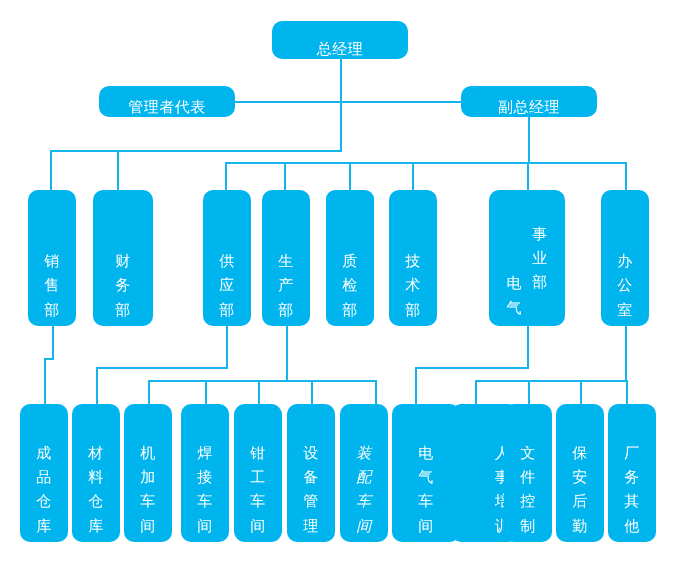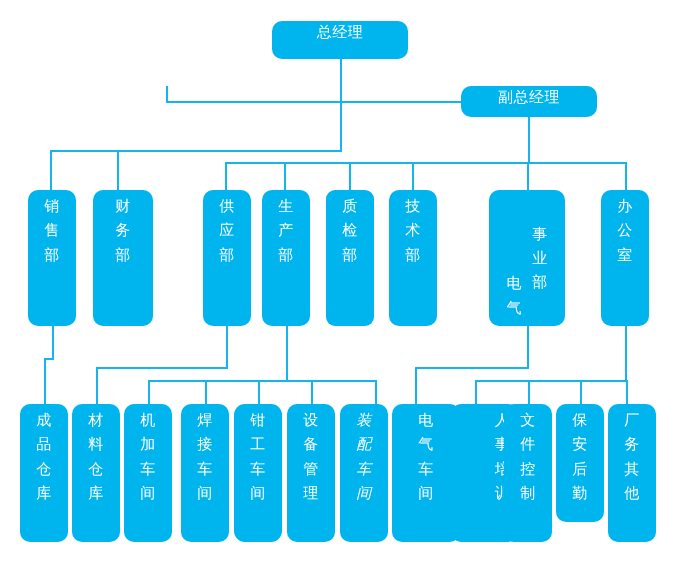--- a/index.html
+++ b/index.html
@@ -17,21 +17,21 @@
     background: #ffffff;
     overflow: hidden;
   }
   .node {
     position: absolute;
     background: #00b4ee;
     color: #ffffff;
     border-radius: 10px;
     box-sizing: border-box;
     display: flex;
-    align-items: flex-start;
+    align-items: flex-end;
     justify-content: center;
     text-align: center;
     line-height: 1.42;
     letter-spacing: 0.5px;
     font-size: 15px;
     z-index: 2;
   }
   .node.horiz {
     writing-mode: horizontal-tb;
   }
@@ -128,20 +128,23 @@
   <div class="line h" style="left:475px; top:380px; width:152px;"></div>
   <div class="line v" style="left:475px; top:380px; height:24px;"></div>
   <div class="line v" style="left:528px; top:380px; height:24px;"></div>
   <div class="line v" style="left:580px; top:380px; height:24px;"></div>
   <div class="line v" style="left:626px; top:380px; height:24px;"></div>
 
   <div class="node horiz" style="left:272px; top:21px; width:136px; height:38px;">
     <span>总经理</span>
   </div>
 
+  <div class="node horiz" style="left:99px; top:86px; width:136px; height:31px;">
+    <span>管理者代表</span>
+  </div>
   <div class="node horiz" style="left:461px; top:86px; width:136px; height:31px;">
     <span>副总经理</span>
   </div>
 
   <div class="node vert" style="left:28px; top:190px; width:48px; height:136px;">
     <span class="txt">销售部</span>
   </div>
   <div class="node vert" style="left:93px; top:190px; width:60px; height:136px;">
     <span class="txt">财务部</span>
   </div>
@@ -188,20 +191,20 @@
   </div>
   <div class="node vert" style="left:392px; top:404px; width:68px; height:138px;">
     <span class="txt">电气车间</span>
   </div>
   <div class="node vert" style="left:451px; top:404px; width:67px; height:138px;padding-left:36px;">
     <span class="txt">人事培训</span>
   </div>
   <div class="node vert" style="left:504px; top:404px; width:48px; height:138px;">
     <span class="txt">文件控制</span>
   </div>
-  <div class="node vert" style="left:556px; top:404px; width:48px; height:118px;">
+  <div class="node vert" style="left:556px; top:404px; width:48px; height:138px;">
     <span class="txt">保安后勤</span>
   </div>
   <div class="node vert" style="left:608px; top:404px; width:48px; height:138px;">
     <span class="txt">厂务其他</span>
   </div>
 
 </div>
 
 </body></html>

